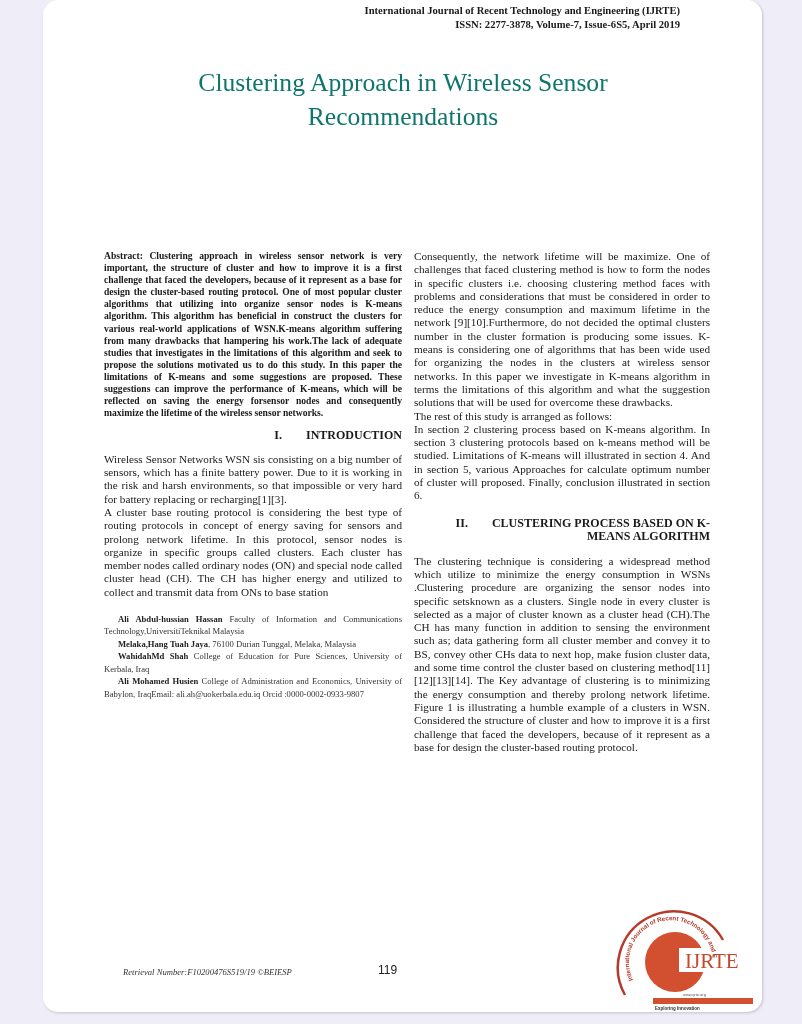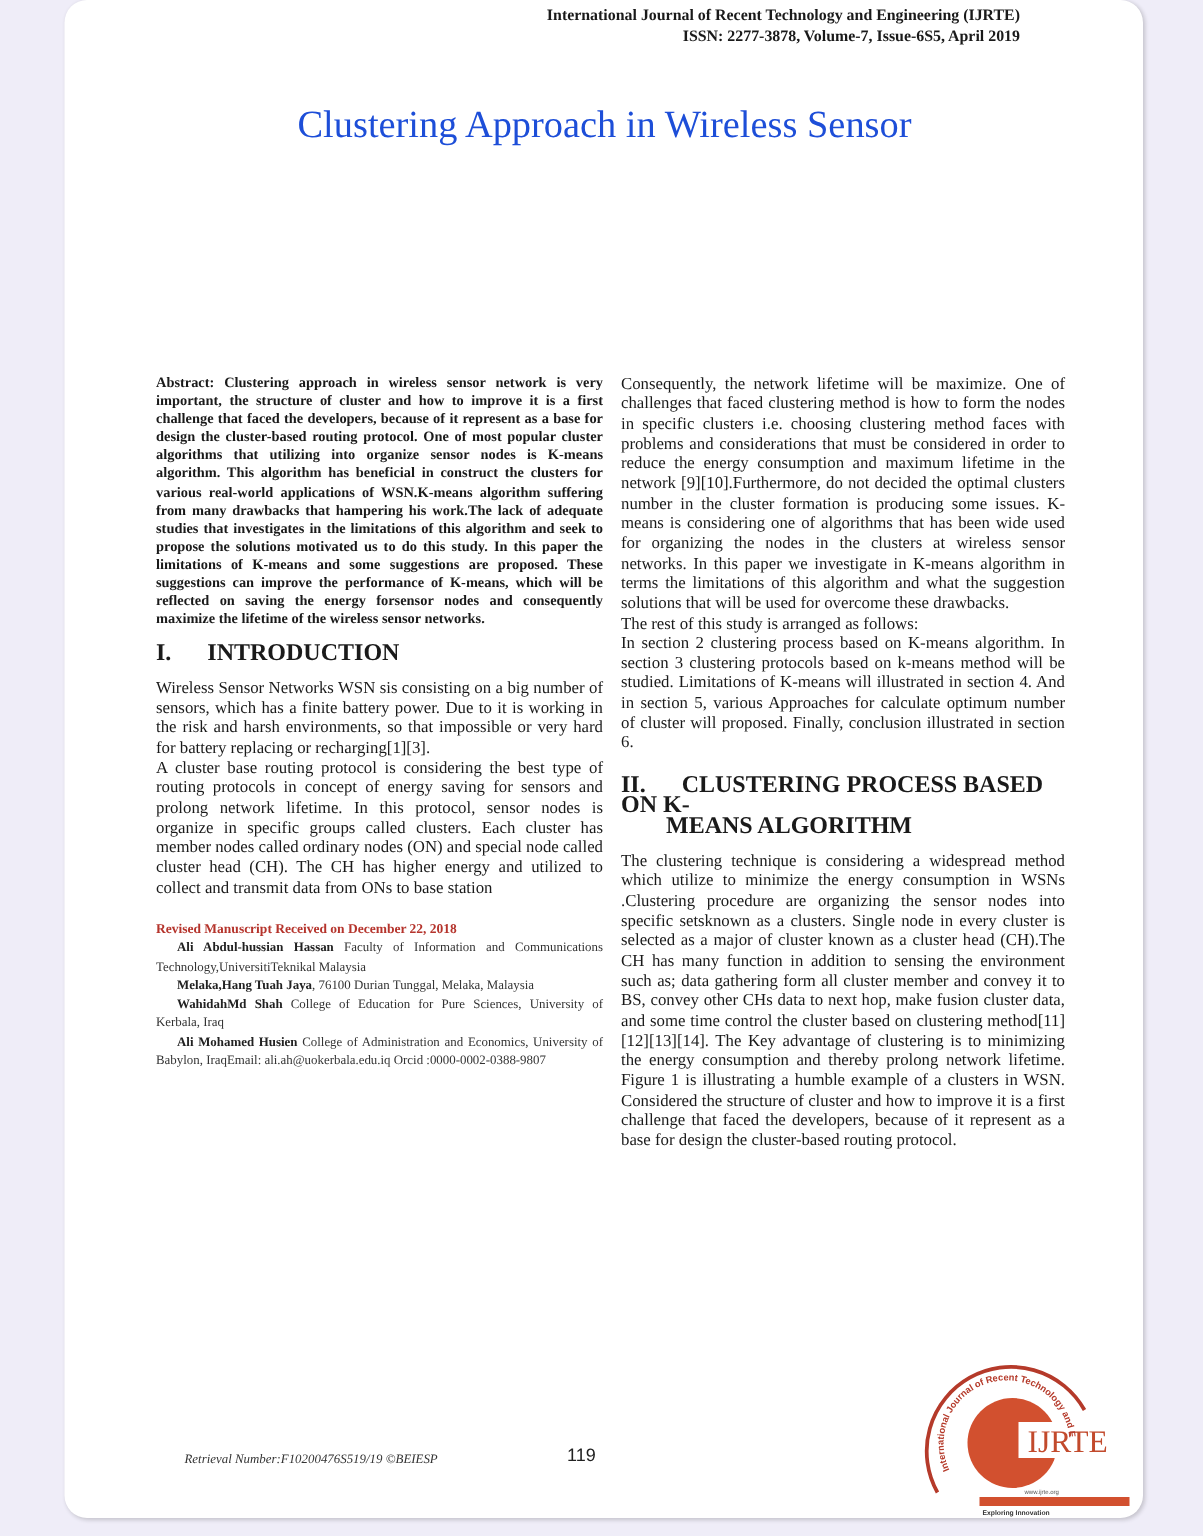--- a/index.html
+++ b/index.html
@@ -15,32 +15,32 @@
     background: #ffffff;
     box-shadow: 1px 1px 3px rgba(0,0,0,0.18);
     border-radius: 15px;
   }
   .journal-header {
     position: absolute; right: 82px; top: 4px; text-align: right;
     font-weight: bold; font-size: 10.6px; line-height: 13.5px;
   }
   .title {
     position: absolute; left: 60px; width: 600px; top: 66px; text-align: center;
-    font-size: 25.6px; line-height: 34px; color: #1d4ed8;
+    font-size: 25.6px; line-height: 34px; color: #0f766e;
   }
   .authors {
     position: absolute; left: 60px; width: 600px; top: 199px; text-align: center;
     font-weight: bold; font-size: 12.2px; line-height: 15px;
   }
   .col { position: absolute; width: 298px; font-size: 11.2px; line-height: 13.3px; text-align: justify; }
   .col-left { left: 61px; top: 250px; }
   .col-right { left: 371px; top: 250px; width: 296px; }
   .abstract { font-weight: bold; font-size: 9.6px; line-height: 12.1px; }
   .section-heading {
-    font-weight: bold; text-align: left; font-size: 16px; line-height: 13.5px;
+    font-weight: bold; text-align: right; font-size: 12px; line-height: 13.5px;
     margin: 10px 0 11px 0;
   }
   .section-heading .num { margin-right: 24px; }
   p { margin: 0; }
   .footnote { margin-top: 14px; font-size: 8.6px; line-height: 12.4px; color: #333; text-align: justify; }
   .footnote .revised { color: #b5342c; font-weight: bold; font-size: 9px; }
   .footnote .indent { text-indent: 14px; }
   .footnote b { color: #222; }
   .footer-retrieval {
     position: absolute; left: 80px; top: 967px; font-style: italic; font-size: 8.6px; color: #333;
@@ -59,38 +59,38 @@
 
 <div class="page">
 
   <div class="journal-header">
     <div>International Journal of Recent Technology and Engineering (IJRTE)</div>
     <div>ISSN: 2277-3878, Volume-7, Issue-6S5, April 2019</div>
   </div>
 
   <div class="title">
     <div>Clustering Approach in Wireless Sensor</div>
+    <div>Recommendations</div>
   </div>
 
 
   <div class="col col-left">
     <p class="abstract">Abstract: Clustering approach in wireless sensor network is very important, the structure of cluster and how to improve it is a first challenge that faced the developers, because of it represent as a base for design the cluster-based routing protocol. One of most popular cluster algorithms that utilizing into organize sensor nodes is K-means algorithm. This algorithm has beneficial in construct the clusters for various real-world applications of WSN.K-means algorithm suffering from many drawbacks that hampering his work.The lack of adequate studies that investigates in the limitations of this algorithm and seek to propose the solutions motivated us to do this study. In this paper the limitations of K-means and some suggestions are proposed. These suggestions can improve the performance of K-means, which will be reflected on saving the energy forsensor nodes and consequently maximize the lifetime of the wireless sensor networks.</p>
 
     <div class="section-heading">
       <span class="num">I.</span><span>INTRODUCTION</span>
     </div>
     <p style="margin-top:-1px">Wireless Sensor Networks WSN sis consisting on a big number of sensors, which has a finite battery power. Due to it is working in the risk and harsh environments, so that impossible or very hard for battery replacing or recharging[1][3].</p>
     <p>A cluster base routing protocol is considering the best type of routing protocols in concept of energy saving for sensors and prolong network lifetime. In this protocol, sensor nodes is organize in specific groups called clusters. Each cluster has member nodes called ordinary nodes (ON) and special node called cluster head (CH). The CH has higher energy and utilized to collect and transmit data from ONs to base station</p>
 
     <div class="footnote">
-      <div class="revised">Revised Manuscript Received on December 22, 2018</div>
       <div class="indent"><b>Ali Abdul-hussian Hassan</b><span> Faculty of Information and Communications Technology,UniversitiTeknikal Malaysia</span></div>
       <div class="indent"><b>Melaka,Hang Tuah Jaya</b><span>, 76100 Durian Tunggal, Melaka, Malaysia</span></div>
       <div class="indent"><b>WahidahMd Shah</b><span> College of Education for Pure Sciences, University of Kerbala, Iraq</span></div>
-      <div class="indent"><b>Ali Mohamed Husien</b><span> College of Administration and Economics, University of Babylon, IraqEmail: ali.ah@uokerbala.edu.iq Orcid :0000-0002-0388-9807</span></div>
+      <div class="indent"><b>Ali Mohamed Husien</b><span> College of Administration and Economics, University of Babylon, IraqEmail: ali.ah@uokerbala.edu.iq Orcid :0000-0002-0933-9807</span></div>
     </div>
   </div>
 
   <div class="col col-right">
     <p>Consequently, the network lifetime will be maximize. One of challenges that faced clustering method is how to form the nodes in specific clusters i.e. choosing clustering method faces with problems and considerations that must be considered in order to reduce the energy consumption and maximum lifetime in the network [9][10].Furthermore, do not decided the optimal clusters number in the cluster formation is producing some issues. K-means is considering one of algorithms that has been wide used for organizing the nodes in the clusters at wireless sensor networks. In this paper we investigate in K-means algorithm in terms the limitations of this algorithm and what the suggestion solutions that will be used for overcome these drawbacks.</p>
     <p>The rest of this study is arranged as follows:</p>
     <p>In section 2 clustering process based on K-means algorithm. In section 3 clustering protocols based on k-means method will be studied. Limitations of K-means will illustrated in section 4. And in section 5, various Approaches for calculate optimum number of cluster will proposed. Finally, conclusion illustrated in section 6.</p>
 
     <div class="section-heading" style="margin-top:14px">
       <div><span class="num">II.</span><span>CLUSTERING PROCESS BASED ON K-</span></div>

